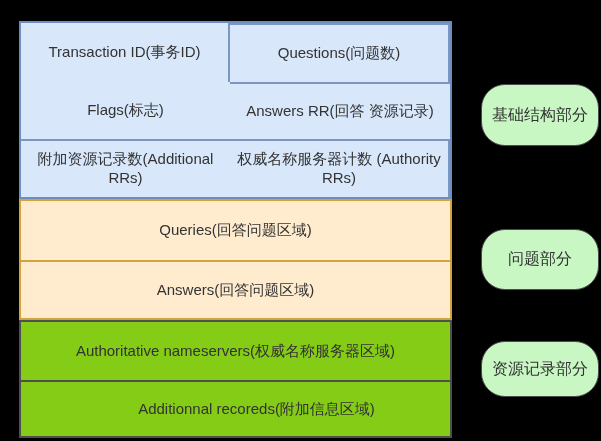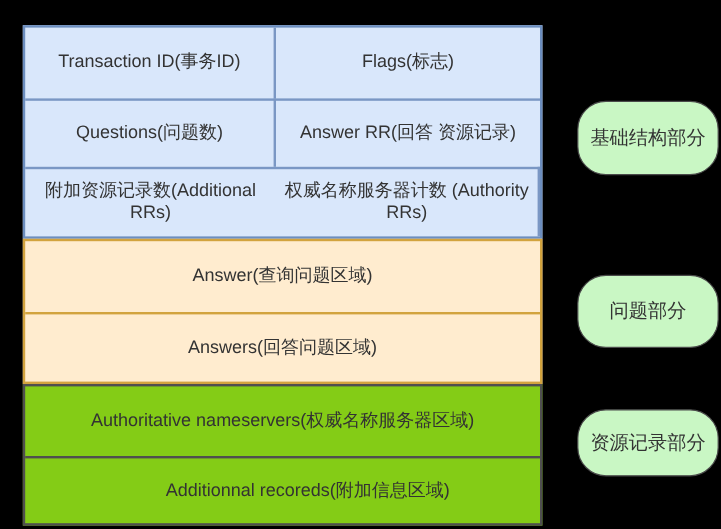--- a/index.html
+++ b/index.html
@@ -95,31 +95,31 @@
   .side-label-2 { top: 229px; height: 61px; }
   .side-label-3 { top: 341px; height: 56px; }
 </style>
 </head>
 <body>
 
 <div class="diagram">
 
   <div class="section header-table">
     <div class="header-cell col-left">Transaction ID(事务ID)</div>
+    <div class="header-cell col-left row-next">Questions(问题数)</div>
+
     <div class="header-cell">Flags(标志)</div>
-
-    <div class="header-cell col-left row-next">Questions(问题数)</div>
-    <div class="header-cell row-next">Answer RR(回答 资源记录)</div>
+    <div class="header-cell row-next">Answers RR(回答 资源记录)</div>
 
     <div class="header-cell row-next">附加资源记录数(Additional RRs)</div>
     <div class="header-cell col-left row-next">权威名称服务器计数 (Authority RRs)</div>
   </div>
 
   <div class="section question-section">
-    <div class="band-row">Answer(查询问题区域)</div>
+    <div class="band-row">Queries(回答问题区域)</div>
     <div class="band-row">Answers(回答问题区域)</div>
   </div>
 
   <div class="section record-section">
     <div class="band-row">Authoritative nameservers(权威名称服务器区域)</div>
     <div class="band-row">Additionnal recoreds(附加信息区域)</div>
   </div>
 
   <div class="side-label side-label-1">基础结构部分</div>
   <div class="side-label side-label-2">问题部分</div>

